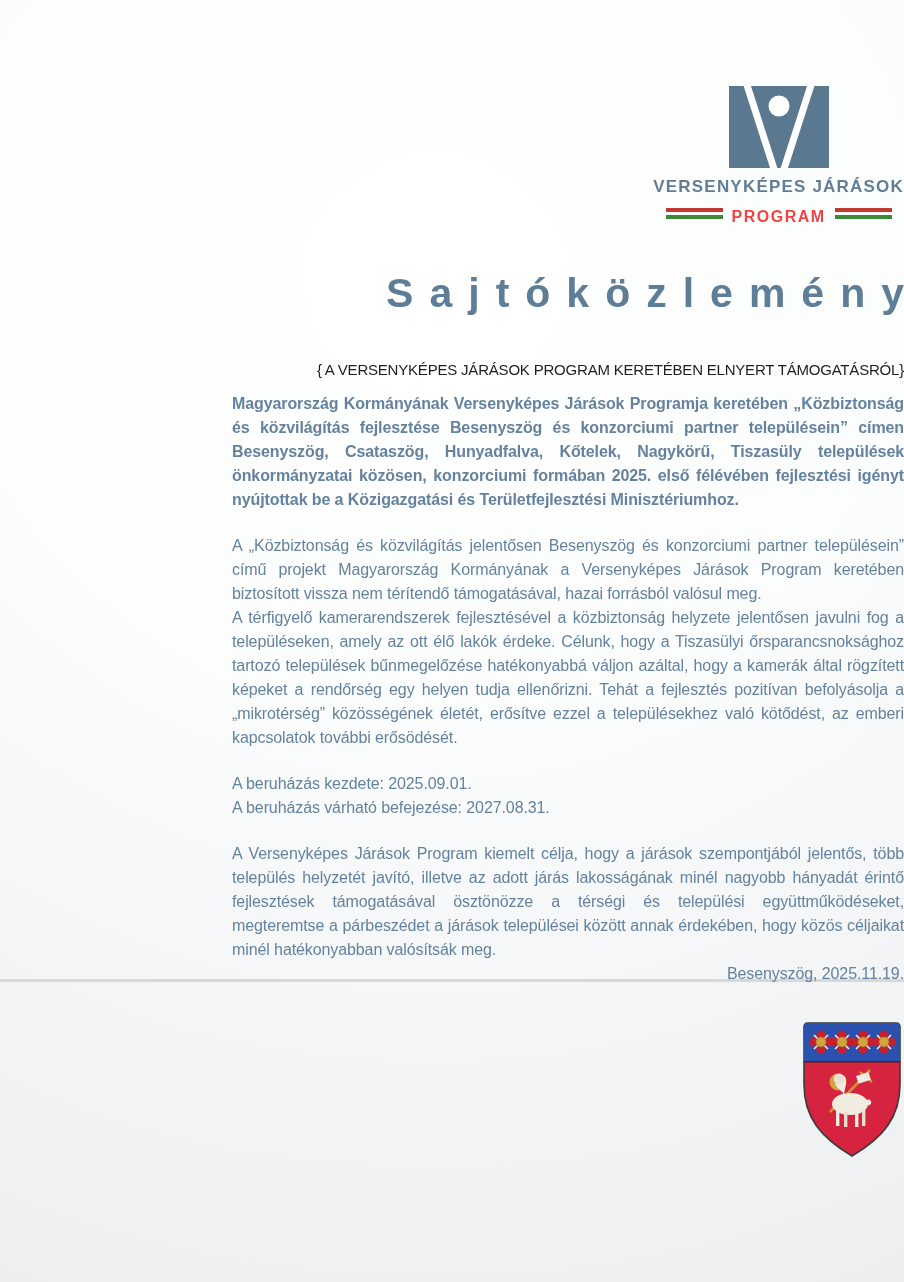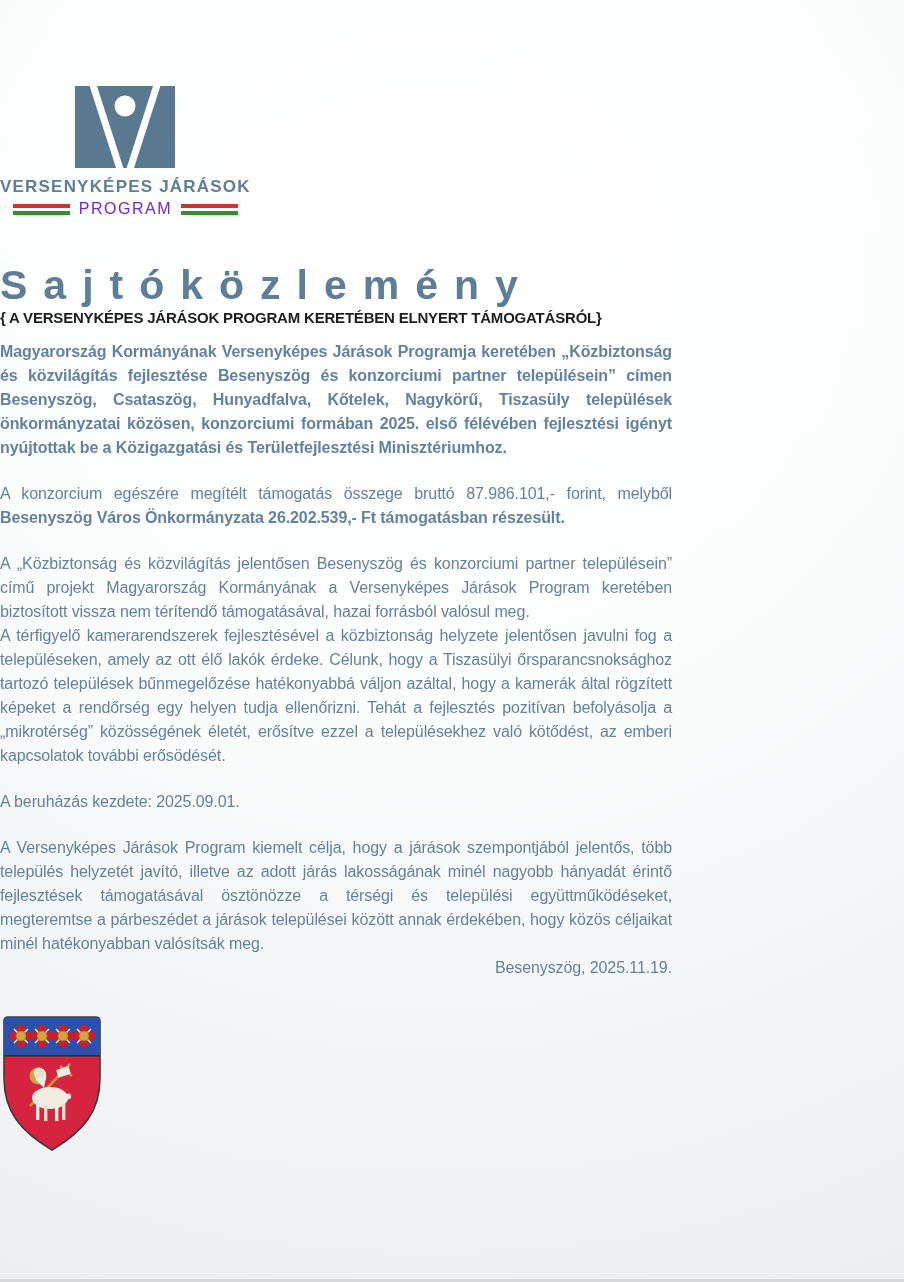--- a/index.html
+++ b/index.html
@@ -4,48 +4,49 @@
 <style>
   html,body{margin:0;padding:0;}
   body{
     width:904px;height:1282px;overflow:hidden;
     font-family:"Liberation Sans",sans-serif;
     background:
       radial-gradient(ellipse 130% 85% at 48% 22%, rgba(255,255,255,1) 0%, rgba(252,253,253,0.9) 40%, rgba(236,238,240,0.95) 100%),
       linear-gradient(180deg,#fafbfb 0%,#f1f2f4 70%,#eceef0 100%);
   }
   .page{
-    position:relative;width:904px;height:1282px;
+    position:relative;width:904px;height:982px;
     border-bottom:3px solid #d6d8da;box-sizing:border-box;
-    display:flex;flex-direction:column;align-items:flex-start;
+    display:flex;flex-direction:column;align-items:flex-end;
   }
   
   .logo{margin-top:86px;display:flex;flex-direction:column;align-items:center;}
   .logo-mark{width:100px;height:82px;display:block;}
   .logo-line1{
     margin-top:9px;font-size:17px;font-weight:700;letter-spacing:1.2px;
     color:#607e95;white-space:nowrap;
   }
   .logo-line2{margin-top:3px;display:flex;align-items:center;gap:9px;}
   .logo-line2 .program{
-    font-size:16px;font-weight:400;letter-spacing:1.5px;color:#6d28d9;
+    font-size:16px;font-weight:700;letter-spacing:1.5px;color:#ef4444;margin-top:8px;
   }
   .flag{width:57px;height:11px;display:flex;flex-direction:column;justify-content:space-between;}
   .flag .r{height:4px;}
   .flag .g{height:4px;}
   
   .title{
     margin-top:44px;
     font-family:Liberation Sans, sans-serif;font-weight:700;
     font-size:41px;color:#5e7d96;
     letter-spacing:16px;margin-right:-16px;
     text-align:center;white-space:nowrap;
   }
   .subtitle{
-    font-size:15px;font-weight:700;color:#1e1e1e;
+    margin-top:44px;
+    font-size:15px;font-weight:400;color:#1e1e1e;
     letter-spacing:-0.2px;text-align:center;white-space:nowrap;
   }
   
   .content{
     width:672px;margin-top:14px;
     color:#64829e;font-size:16px;line-height:24px;letter-spacing:-0.1px;
     text-align:justify;
   }
   .content p{margin:0;}
   .para-gap{margin-top:22px !important;}
@@ -83,26 +84,26 @@
     </div>
   </div>
 
   <div class="title">Sajtóközlemény</div>
 
   <div class="subtitle">{ A VERSENYKÉPES JÁRÁSOK PROGRAM KERETÉBEN ELNYERT TÁMOGATÁSRÓL}</div>
 
   <div class="content">
     <p class="bold">Magyarország Kormányának Versenyképes Járások Programja keretében „Közbiztonság és közvilágítás fejlesztése Besenyszög és konzorciumi partner településein” címen Besenyszög, Csataszög, Hunyadfalva, Kőtelek, Nagykörű, Tiszasüly települések önkormányzatai közösen, konzorciumi formában 2025. első félévében fejlesztési igényt nyújtottak be a Közigazgatási és Területfejlesztési Minisztériumhoz.</p>
 
-    <p class="para-gap"><span>A konzorcium egészére megítélt támogatás összege bruttó 87.986.101,- forint, melyből </span><span class="bold">Besenyszög Város Önkormányzata 26.202.539,- Ft támogatásban részesült.</span></p>
 
     <p class="para-gap">A „Közbiztonság és közvilágítás jelentősen Besenyszög és konzorciumi partner településein” című projekt Magyarország Kormányának a Versenyképes Járások Program keretében biztosított vissza nem térítendő támogatásával, hazai forrásból valósul meg.</p>
     <p>A térfigyelő kamerarendszerek fejlesztésével a közbiztonság helyzete jelentősen javulni fog a településeken, amely az ott élő lakók érdeke. Célunk, hogy a Tiszasülyi őrsparancsnoksághoz tartozó települések bűnmegelőzése hatékonyabbá váljon azáltal, hogy a kamerák által rögzített képeket a rendőrség egy helyen tudja ellenőrizni. Tehát a fejlesztés pozitívan befolyásolja a „mikrotérség” közösségének életét, erősítve ezzel a településekhez való kötődést, az emberi kapcsolatok további erősödését.</p>
 
     <p class="para-gap">A beruházás kezdete: 2025.09.01.</p>
+    <p>A beruházás várható befejezése: 2027.08.31.</p>
 
     <p class="para-gap">A Versenyképes Járások Program kiemelt célja, hogy a járások szempontjából jelentős, több település helyzetét javító, illetve az adott járás lakosságának minél nagyobb hányadát érintő fejlesztések támogatásával ösztönözze a térségi és települési együttműködéseket, megteremtse a párbeszédet a járások települései között annak érdekében, hogy közös céljaikat minél hatékonyabban valósítsák meg.</p>
 
     <p class="signoff">Besenyszög, 2025.11.19.</p>
   </div>
 
   <div class="coa-wrap">
     <svg class="coa" viewBox="0 0 104 140" xmlns="http://www.w3.org/2000/svg">
       <defs>
         <clipPath id="shieldClip">

